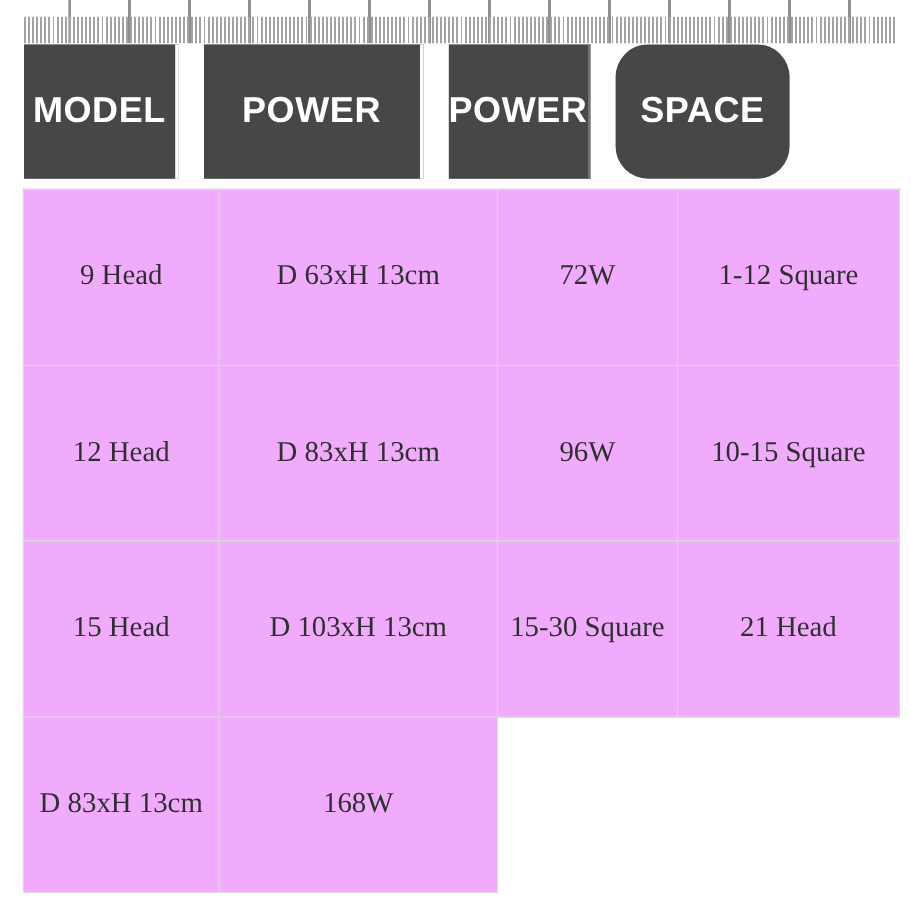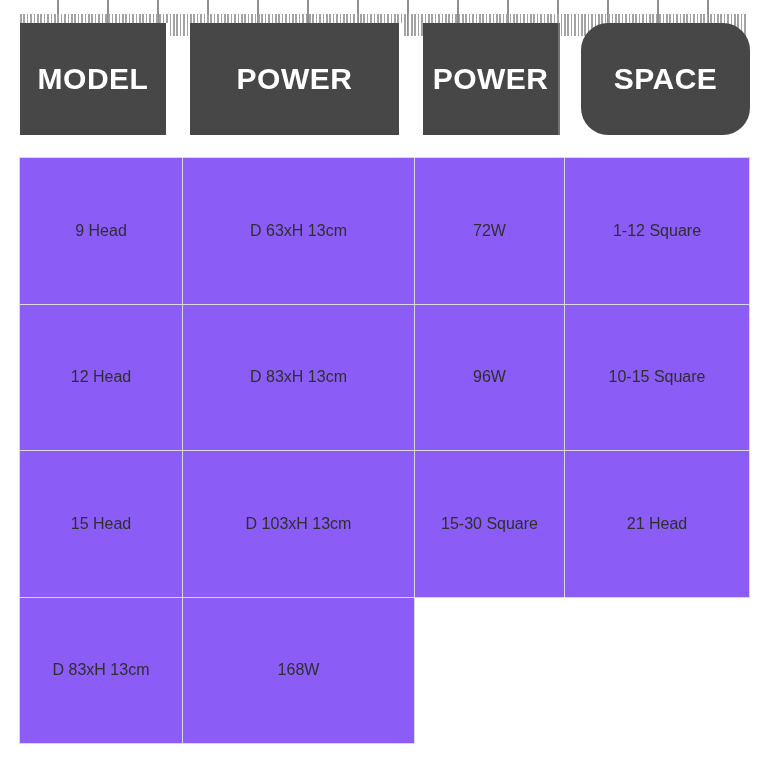--- a/index.html
+++ b/index.html
@@ -24,22 +24,22 @@
       repeating-linear-gradient(90deg, var(--tick) 0 1.6px, transparent 1.6px 3.4px),
       repeating-linear-gradient(90deg, var(--tick-tall) 0 2px, transparent 2px 50px);
     background-size: 100% 22px, 100% 36px;
     background-position: 0 14px, 37px 0;
     background-repeat: no-repeat, no-repeat;
   }
 
   
   .header-row {
     position: absolute;
-    left: 20px; top: 23px;
-    width: 730px; height: 112px;
+    left: 20px; top: 37px;
+    width: 638px; height: 112px;
     display: flex;
     gap: 21px;
   }
   .hcell {
     box-sizing: border-box;
     background: var(--header-bg);
     color: var(--header-text);
     display: flex; align-items: center; justify-content: center;
     font-size: 30px; font-weight: 700; letter-spacing: 0.5px;
   }
@@ -59,24 +59,25 @@
     grid-template-rows: repeat(4, 1fr);
     border-top: 1px solid var(--cell-border);
     border-left: 1px solid var(--cell-border);
     background: #fff;
   }
   .cell {
     box-sizing: border-box;
     border-right: 1px solid var(--cell-border);
     border-bottom: 1px solid var(--cell-border);
     display: flex; align-items: center; justify-content: center;
-    font-size: 16px;
+    font-size: 24px;
     color: var(--body-text);
-    background: #8b5cf6;
+    background: #f0abfc;
     white-space: nowrap;
+    font-family: Liberation Serif, serif;
   }
 </style>
 </head>
 <body>
 
 <div class="canvas">
 
   <div class="ruler"></div>
 
   <div class="header-row">

